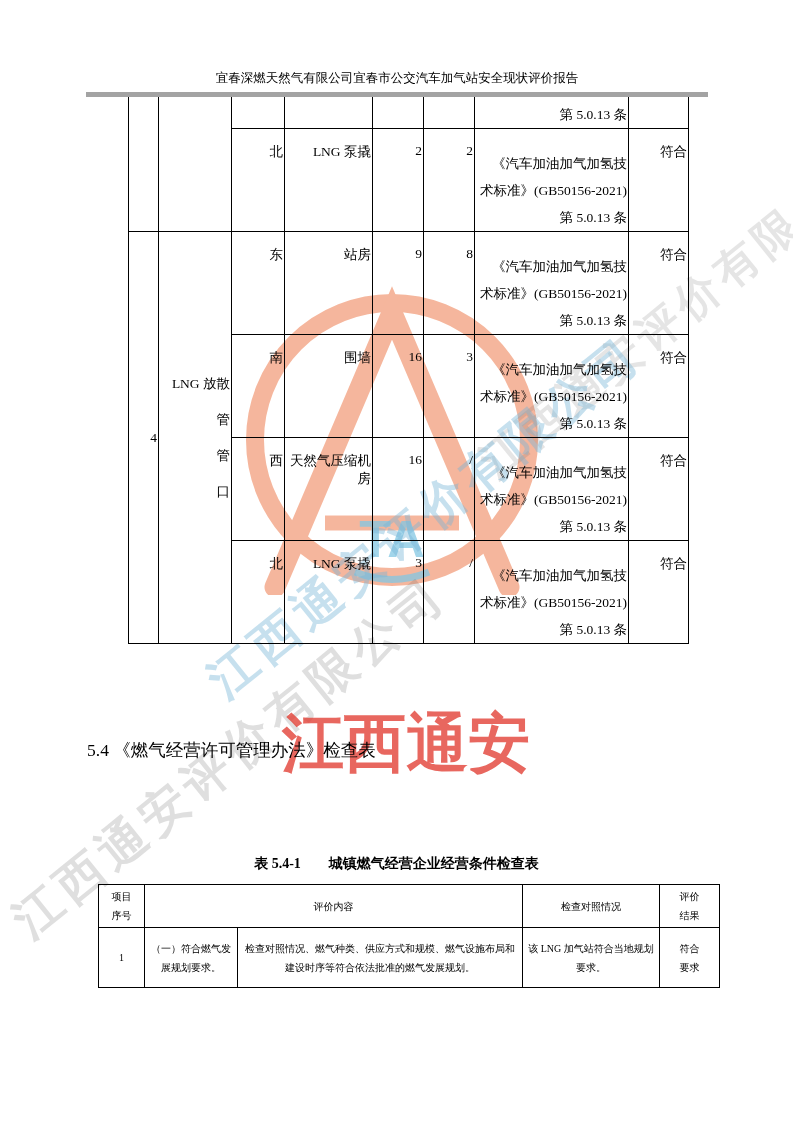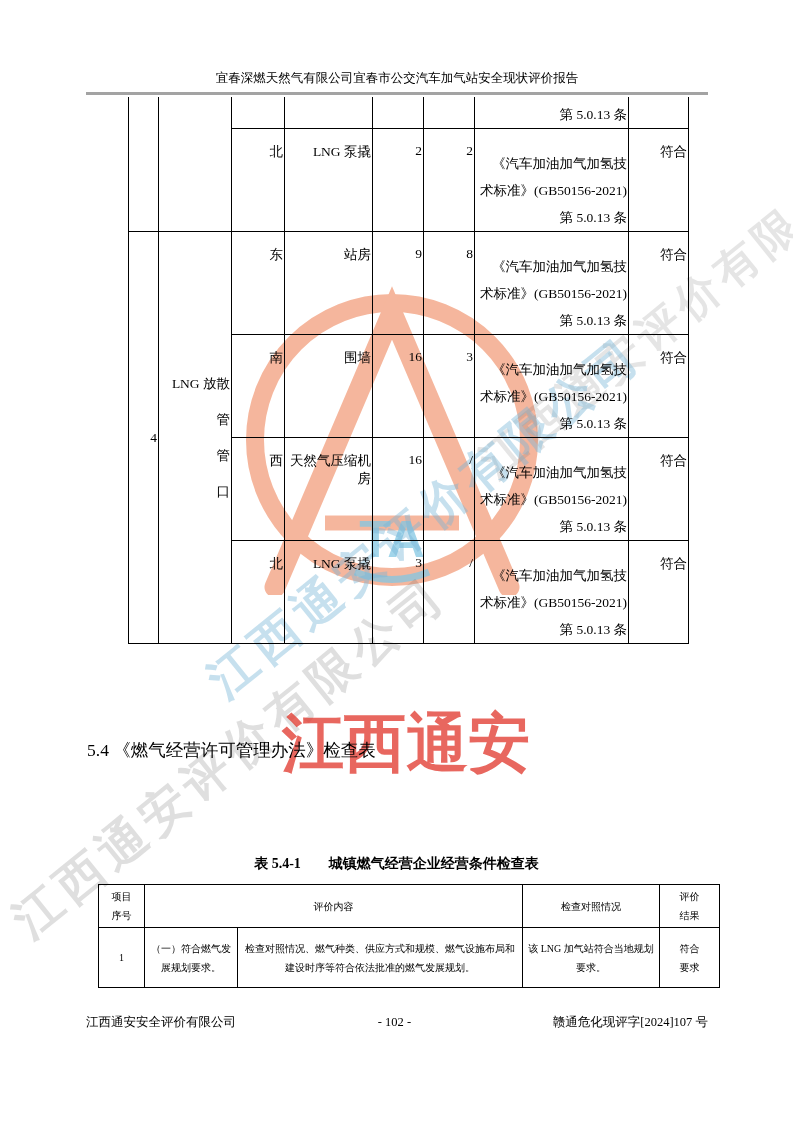--- a/index.html
+++ b/index.html
@@ -15,21 +15,21 @@
         font-family:"Liberation Sans","DejaVu Sans",sans-serif;letter-spacing:6px;}
   .diag-blue{left:235px;top:648px;font-size:48px;color:rgba(118,180,214,.42);transform:rotate(-39deg);}
   .diag-gray1{left:40px;top:888px;font-size:48px;color:rgba(95,95,95,.20);transform:rotate(-39deg);}
   .diag-gray2{left:505px;top:432px;font-size:44px;color:rgba(95,95,95,.16);transform:rotate(-39deg);}
   .wm-red{position:absolute;left:282px;top:700px;font-size:64px;font-weight:bold;
           font-family:"Liberation Sans","DejaVu Sans",sans-serif;
           color:rgba(226,60,50,.78);letter-spacing:0px;transform:scaleX(.97);transform-origin:left top;}
   
   .content{position:absolute;inset:0;z-index:1;}
   .pg-header{position:absolute;left:86px;top:70px;width:622px;text-align:center;
-             font-size:12.5px;padding-bottom:5px;border-bottom:3px solid #a3a3a3;}
+             font-size:12.5px;padding-bottom:5px;border-bottom:5px solid #a3a3a3;}
   
   table{border-collapse:collapse;}
   .t1{position:absolute;left:128px;top:97px;width:560px;table-layout:fixed;font-size:13.5px;}
   .t1 td{border:1px solid #000;text-align:right;vertical-align:top;padding:14px 1px 0 1px;
          overflow:hidden;}
   .t1 tr.rp td{border-top:none;padding-top:4px;}
   .t1 td.std{padding-top:21px;line-height:27px;}
   .t1 td.grp{vertical-align:middle;padding-top:0;}
   .t1 td.name{vertical-align:middle;padding-top:0;line-height:36px;}
   .pre{white-space:pre-line;margin-left:20px;}
@@ -187,20 +187,15 @@
         <td>1</td>
         <td>（一）符合燃气发展规划要求。</td>
         <td>检查对照情况、燃气种类、供应方式和规模、燃气设施布局和建设时序等符合依法批准的燃气发展规划。</td>
         <td>该 LNG 加气站符合当地规划要求。</td>
         <td class="pre">符合
 要求</td>
       </tr>
     </tbody>
       </table>
 
-    <div class="pg-footer">
-      <span>江西通安安全评价有限公司</span>
-      <span>- 102 -</span>
-      <span>赣通危化现评字[2024]107 号</span>
-    </div>
 
   </div>
 </div>
 
 </body></html>

